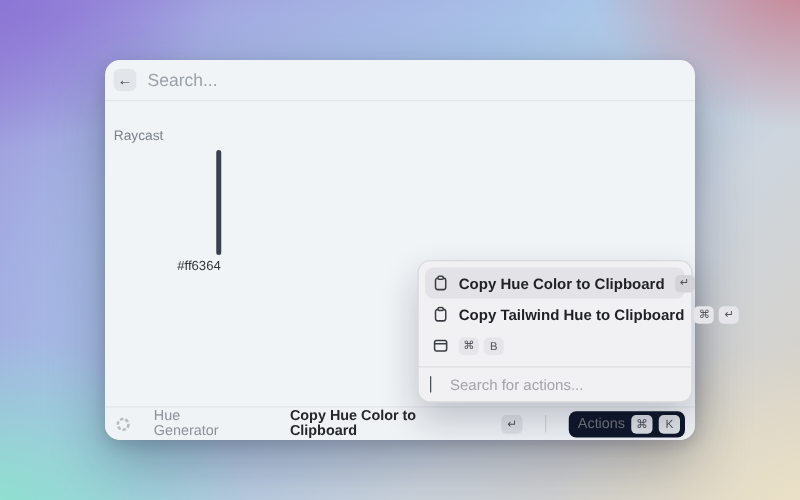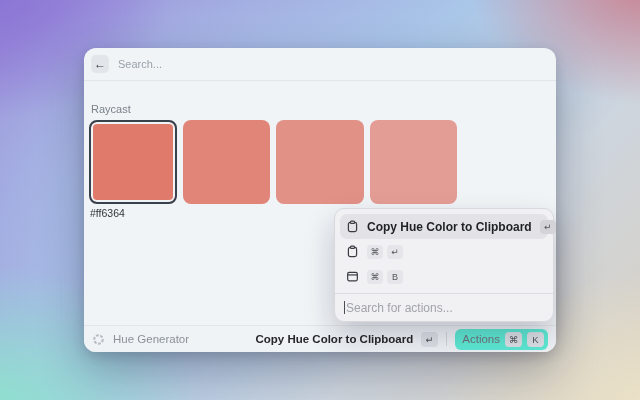--- a/index.html
+++ b/index.html
@@ -20,64 +20,64 @@
   .window {
     position:absolute; left:84px; top:48px; width:472px; height:304px;
     background:#f0f4f7; border-radius:12px; overflow:hidden;
     box-shadow:0 18px 45px rgba(20,20,40,.30), 0 4px 12px rgba(20,20,40,.15);
   }
   .searchbar { height:33px; display:flex; align-items:center; gap:9px;
     padding:0 7px; border-bottom:1px solid #e2e6ea; }
   .back-btn { width:18px; height:18px; border-radius:5px; background:#e2e5e9;
     display:flex; align-items:center; justify-content:center;
     font-size:12px; color:#3b4047; flex:0 0 auto; }
-  .search-ph { font-size:11px; color:#9aa1a9; }
+  .search-ph { font-size:14px; color:#9aa1a9; }
 
   .content { padding:2px 5px; }
   .section-label { font-size:11px; color:#7b828a; margin:20px 0 5px 2px; }
   .grid { display:grid; grid-template-columns:repeat(5,1fr); gap:6px; }
   .grid + .grid { margin-top:7px; }
-  .cell { display:flex; flex-direction:column; }
+  .cell { display:flex; flex-direction:column;align-items:flex-end; }
   .swatch { height:84px; border-radius:8px; }
   .swatch.selected { border:2px solid #39414d; box-shadow:inset 0 0 0 2px #f0f4f7; }
   .hex { font-size:10.5px; color:#33363b; margin:3px 0 0 1px; }
 
   
   .footer { position:absolute; left:0; right:0; bottom:0; height:27px;
     border-top:1px solid #e2e6ea; display:flex; align-items:center;
-    padding:0 8px; gap:8px; background:#eff3f6; }
+    padding:0 8px; gap:18px; background:#eff3f6; }
   .ring-icon { width:13px; height:13px; flex:0 0 auto; }
   .app-name { font-size:11.5px; color:#8b9199; }
   .footer .spacer { flex:1; }
   .primary-label { font-size:11.5px; font-weight:700; color:#25272b; }
   .key { min-width:17px; height:15px; padding:0 3px; border-radius:4px;
     background:#dde1e6; color:#52565c; font-size:9.5px;
     display:inline-flex; align-items:center; justify-content:center; }
   .vdiv { width:1px; height:14px; background:#d3d7dc; }
   .actions-group { display:flex; align-items:center; gap:5px;
-    background:#5eead4; border-radius:6px; padding:3px 4px 3px 7px; }
+    background:#0f172a; border-radius:6px; padding:3px 4px 3px 7px; }
   .actions-label { font-size:11.5px; color:#70757c; }
 
   
   .popup { position:absolute; left:334px; top:208px; width:220px;
     background:#f1f0f3; border:1px solid #d9d9dd; border-radius:10px;
     box-shadow:0 14px 30px rgba(20,20,40,.22); padding:5px 5px 0; z-index:5; }
   .menu-item { height:25px; display:flex; align-items:center; gap:8px;
     padding:0 6px; border-radius:7px; }
   .menu-item.selected { background:#e3e2e6; }
   .menu-item .mi-icon { width:13px; height:13px; flex:0 0 auto; display:flex; }
   .mi-label { font-size:12px; font-weight:600; color:#1f2125; flex:1;
     white-space:nowrap; }
   .mi-keys { display:flex; gap:4px; }
   .mi-keys .key { background:#e6e5e9; min-width:16px; height:14px; font-size:9px; }
   .menu-item.selected .mi-keys .key { background:#d4d3d8; }
   .popup-div { height:1px; background:#dddce0; margin:4px -5px 0; }
   .popup-search { height:27px; display:flex; align-items:center; padding:0 4px; gap:1px; }
   .caret { width:1px; height:13px; background:#4a4d52; }
-  .popup-search-ph { font-size:12px; color:#a2a4a9; }
+  .popup-search-ph { font-size:12px; color:#a2a4a9;padding-left:14px; }
 
   svg.stroke { stroke:#3a3d43; fill:none; stroke-width:1.3; }
 </style>
 </head>
 <body>
 
 <div class="window">
 
   <div class="searchbar">
     <div class="back-btn">
@@ -139,20 +139,21 @@
     </span>
   </div>
 
   <div class="menu-item">
     <span class="mi-icon">
       <svg class="stroke" viewBox="0 0 14 14" width="13" height="13">
         <rect x="2.6" y="2.6" width="8.8" height="10" rx="2"></rect>
         <rect x="4.8" y="1.1" width="4.4" height="2.6" rx="1" fill="#f1f0f3"></rect>
       </svg>
     </span>
+    <span class="mi-label">Copy Tailwind Hue to Clipboard</span>
     <span class="mi-keys">
       <span class="key">⌘</span>
       <span class="key">↵</span>
     </span>
   </div>
 
   <div class="menu-item">
     <span class="mi-icon">
       <svg class="stroke" viewBox="0 0 14 14" width="13" height="13">
         <rect x="1.8" y="2.6" width="10.4" height="9" rx="1.6"></rect>

